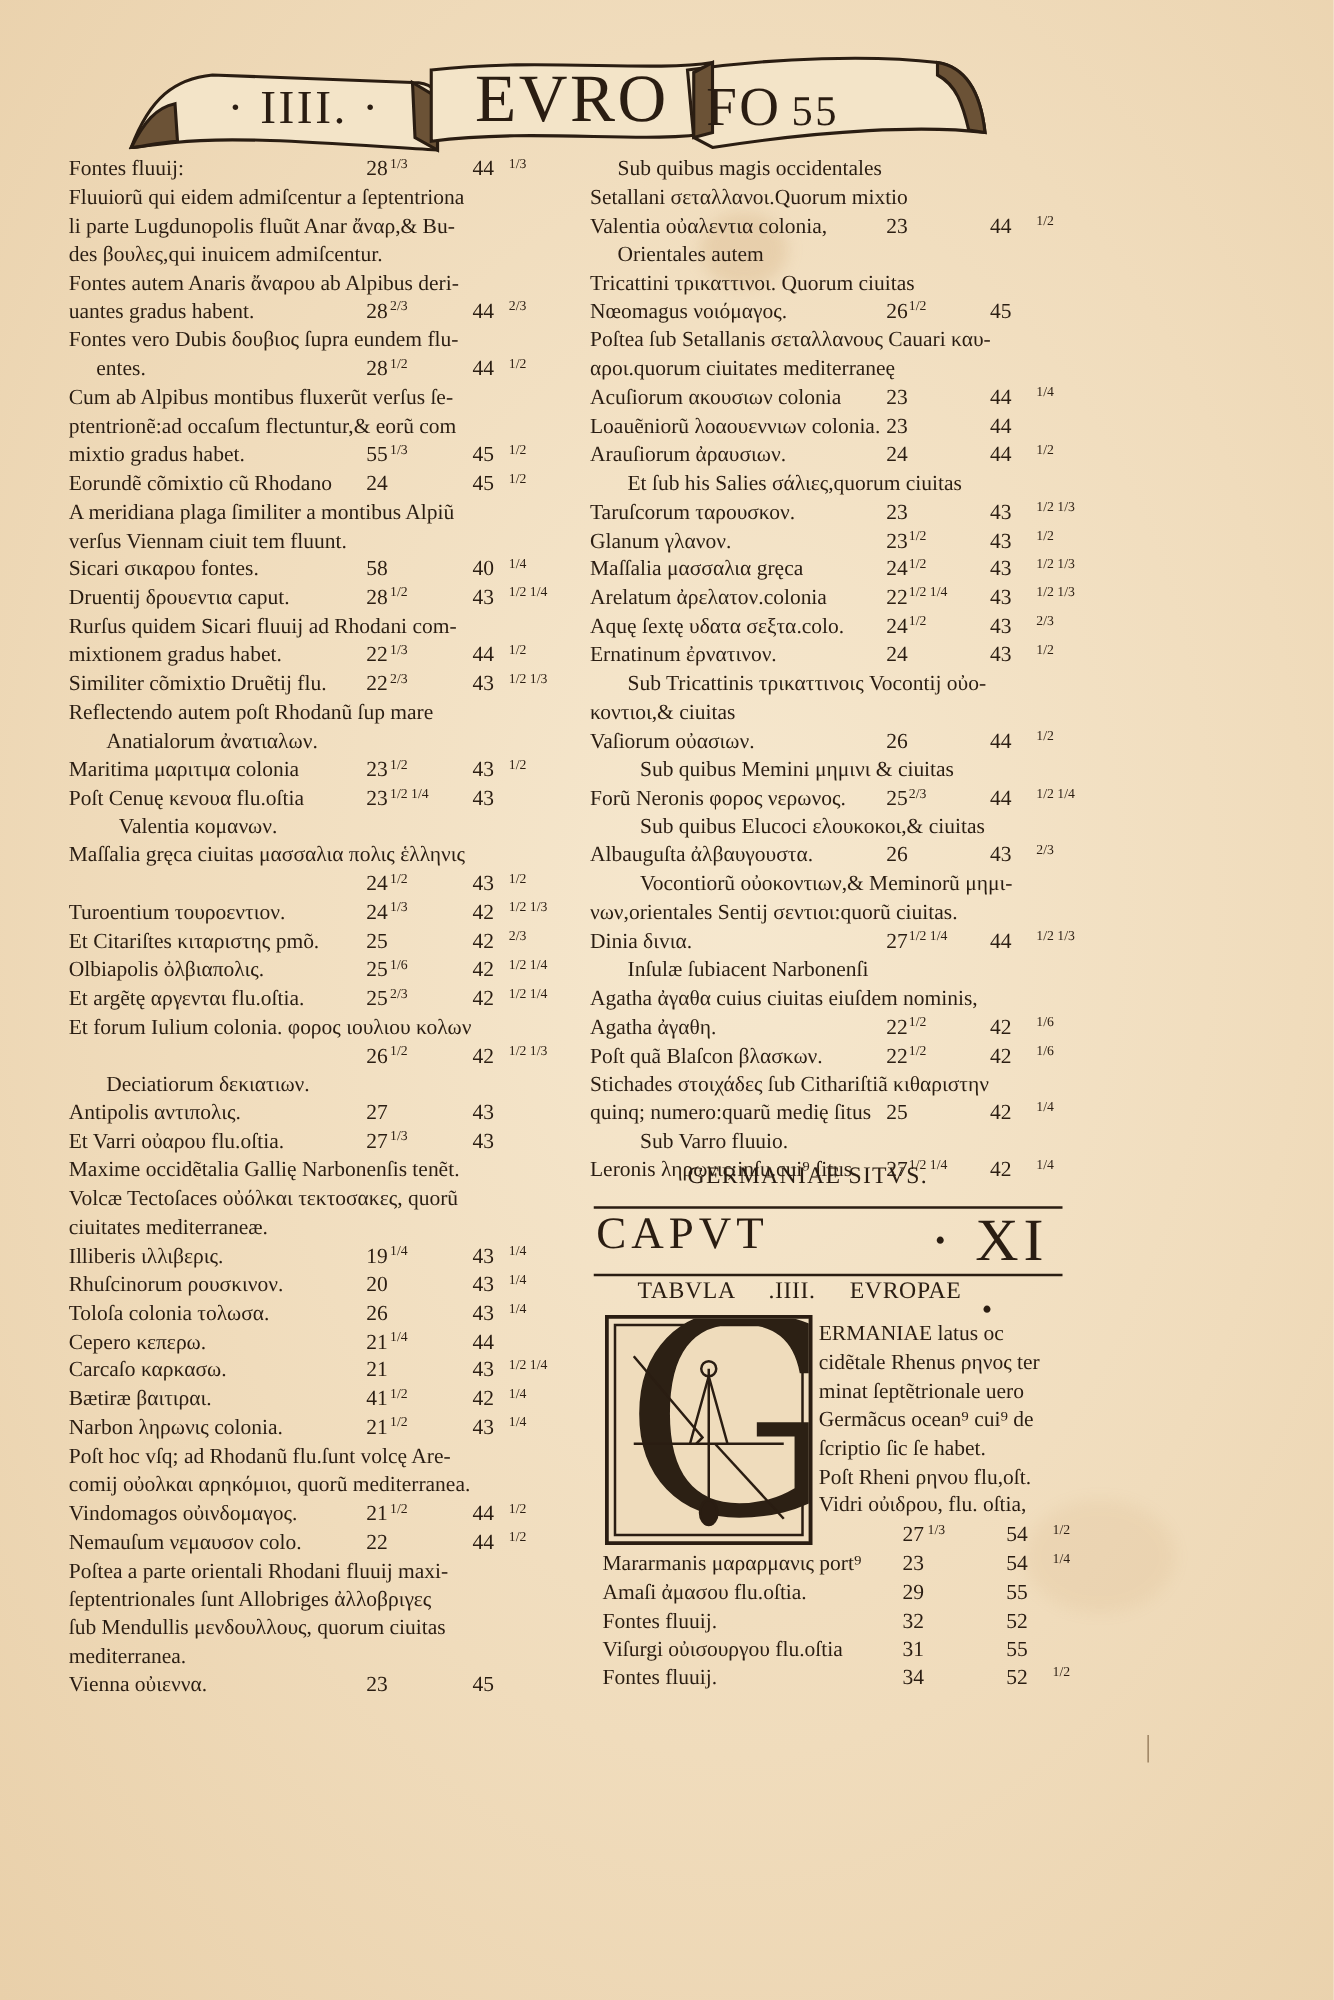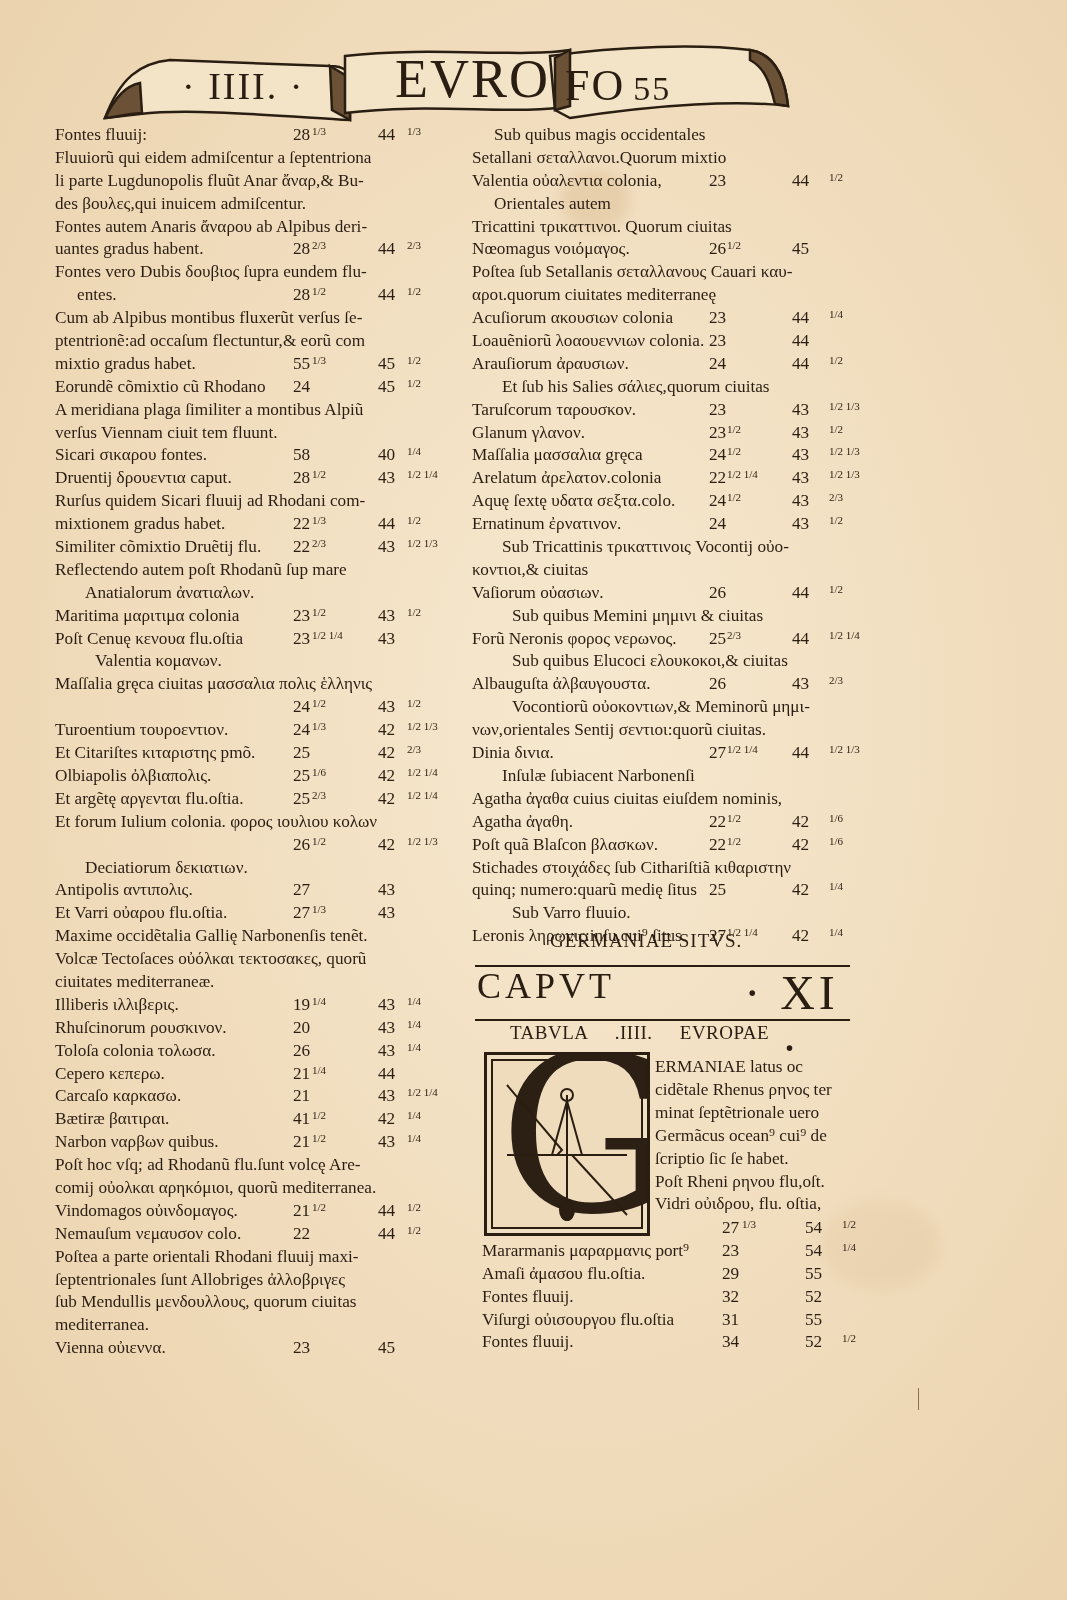--- a/index.html
+++ b/index.html
@@ -5,21 +5,21 @@
   html,body{margin:0;padding:0;}
   body{width:1067px;height:1600px;overflow:hidden;
     background:radial-gradient(ellipse at 55% 45%, #f6e8cf 0%, #f0dcbc 55%, #e9d0aa 100%);
     font-family:"Liberation Serif","DejaVu Serif",serif;color:#2a1d12;position:relative;}
   .page{position:absolute;left:0;top:0;width:937px;height:1600px;}
   
   .banner{position:absolute;left:100px;top:38px;width:690px;height:95px;}
   .banner svg{position:absolute;left:0;top:0;}
   .bn-text{position:absolute;font-family:"Liberation Serif",serif;color:#2a1d12;letter-spacing:2px;}
   .bn-left{left:82px;top:26px;font-size:38px;}
-  .bn-mid{left:280px;top:10px;font-size:54px;margin-left:15px;}
+  .bn-mid{left:280px;top:10px;font-size:54px;}
   .bn-right{left:465px;top:22px;font-size:44px;}
   .bn-right .num{font-size:34px;margin-left:8px;}
   
   .col{position:absolute;top:124px;font-size:17.2px;line-height:22.9px;}
   .col-left{left:55px;width:380px;}
   .col-right{left:472px;width:380px;}
   .row{position:relative;height:22.9px;white-space:nowrap;}
   .row .t{position:absolute;left:0;}
   .row.ind .t{left:22px;}
   .row.ind2 .t{left:30px;}
@@ -299,21 +299,21 @@
         <span class="f f2">1/2 1/4</span>
       </div>
       <div class="row">
         <span class="t">Bætiræ βαιτιραι.</span>
         <span class="v1">41</span>
         <span class="f f1">1/2</span>
         <span class="v2">42</span>
         <span class="f f2">1/4</span>
       </div>
       <div class="row">
-        <span class="t">Narbon ναρβων quibus.</span>
+        <span class="t">Narbon ληρωνις colonia.</span>
         <span class="v1">21</span>
         <span class="f f1">1/2</span>
         <span class="v2">43</span>
         <span class="f f2">1/4</span>
       </div>
       <div class="row">
         <span class="t">Poſt hoc vſq; ad Rhodanũ flu.ſunt volcę Are-</span>
       </div>
       <div class="row">
         <span class="t">comij οὐολκαι αρηκόμιοι, quorũ mediterranea.</span>

